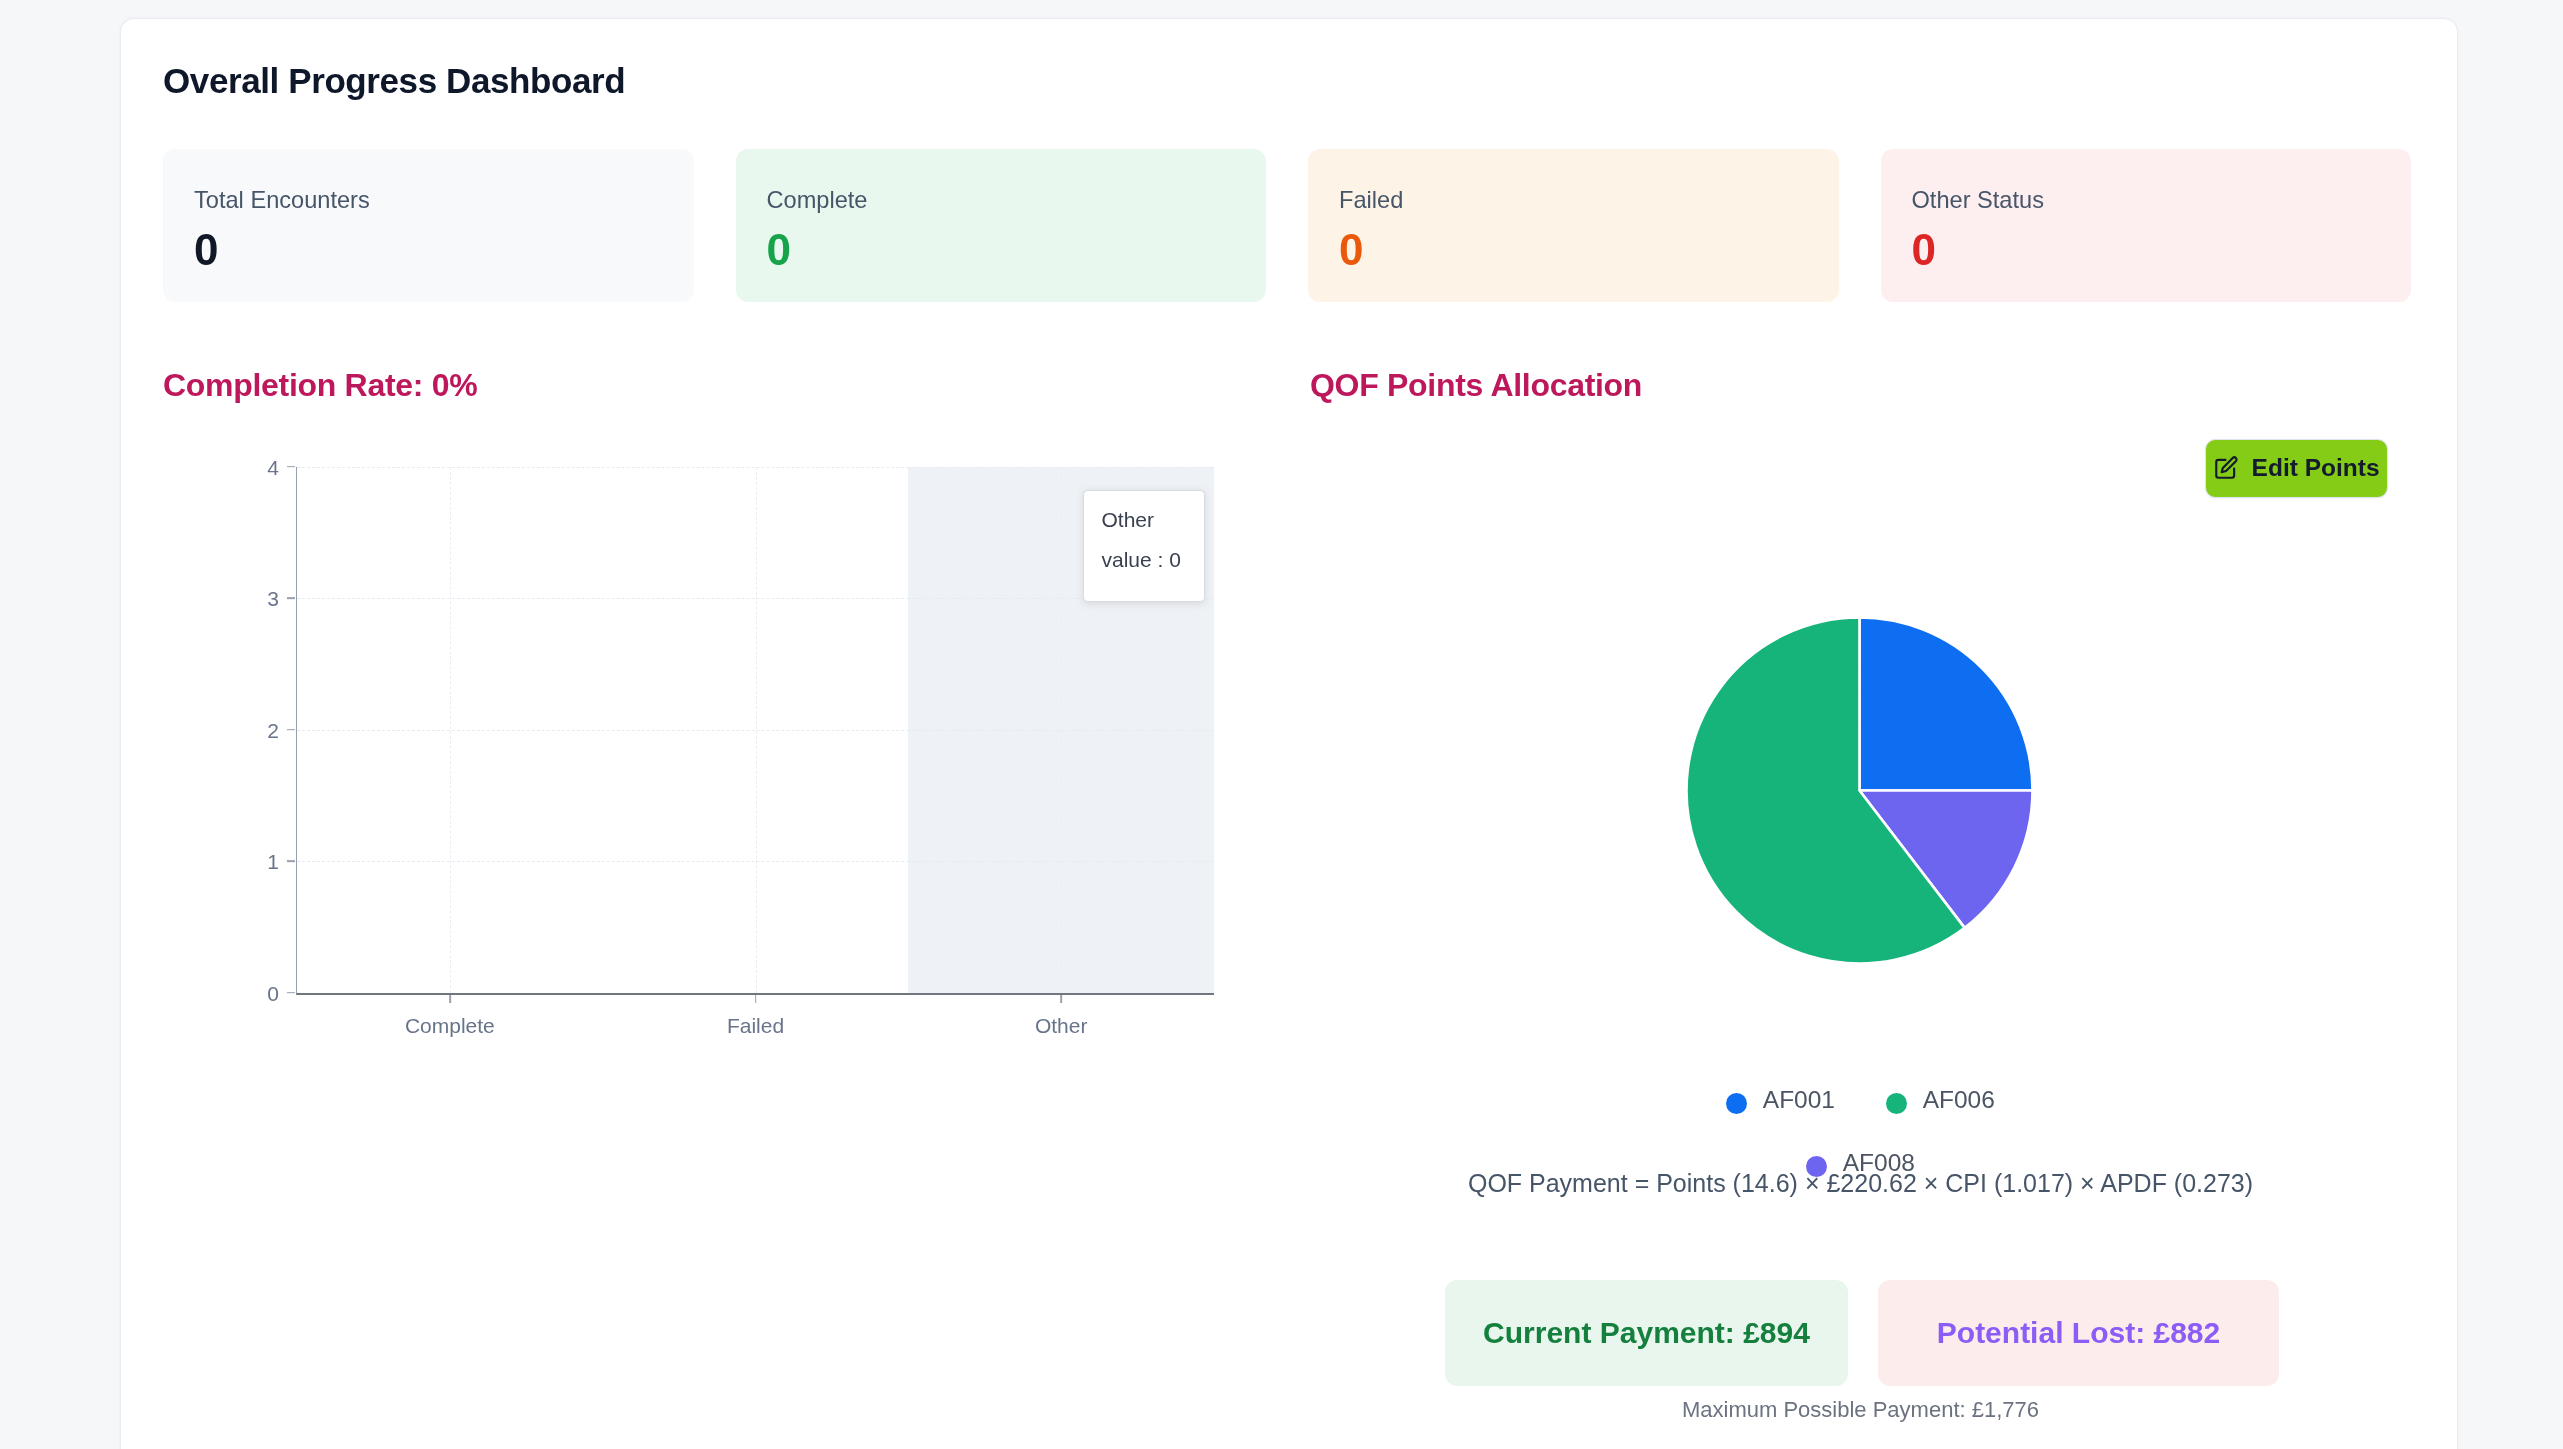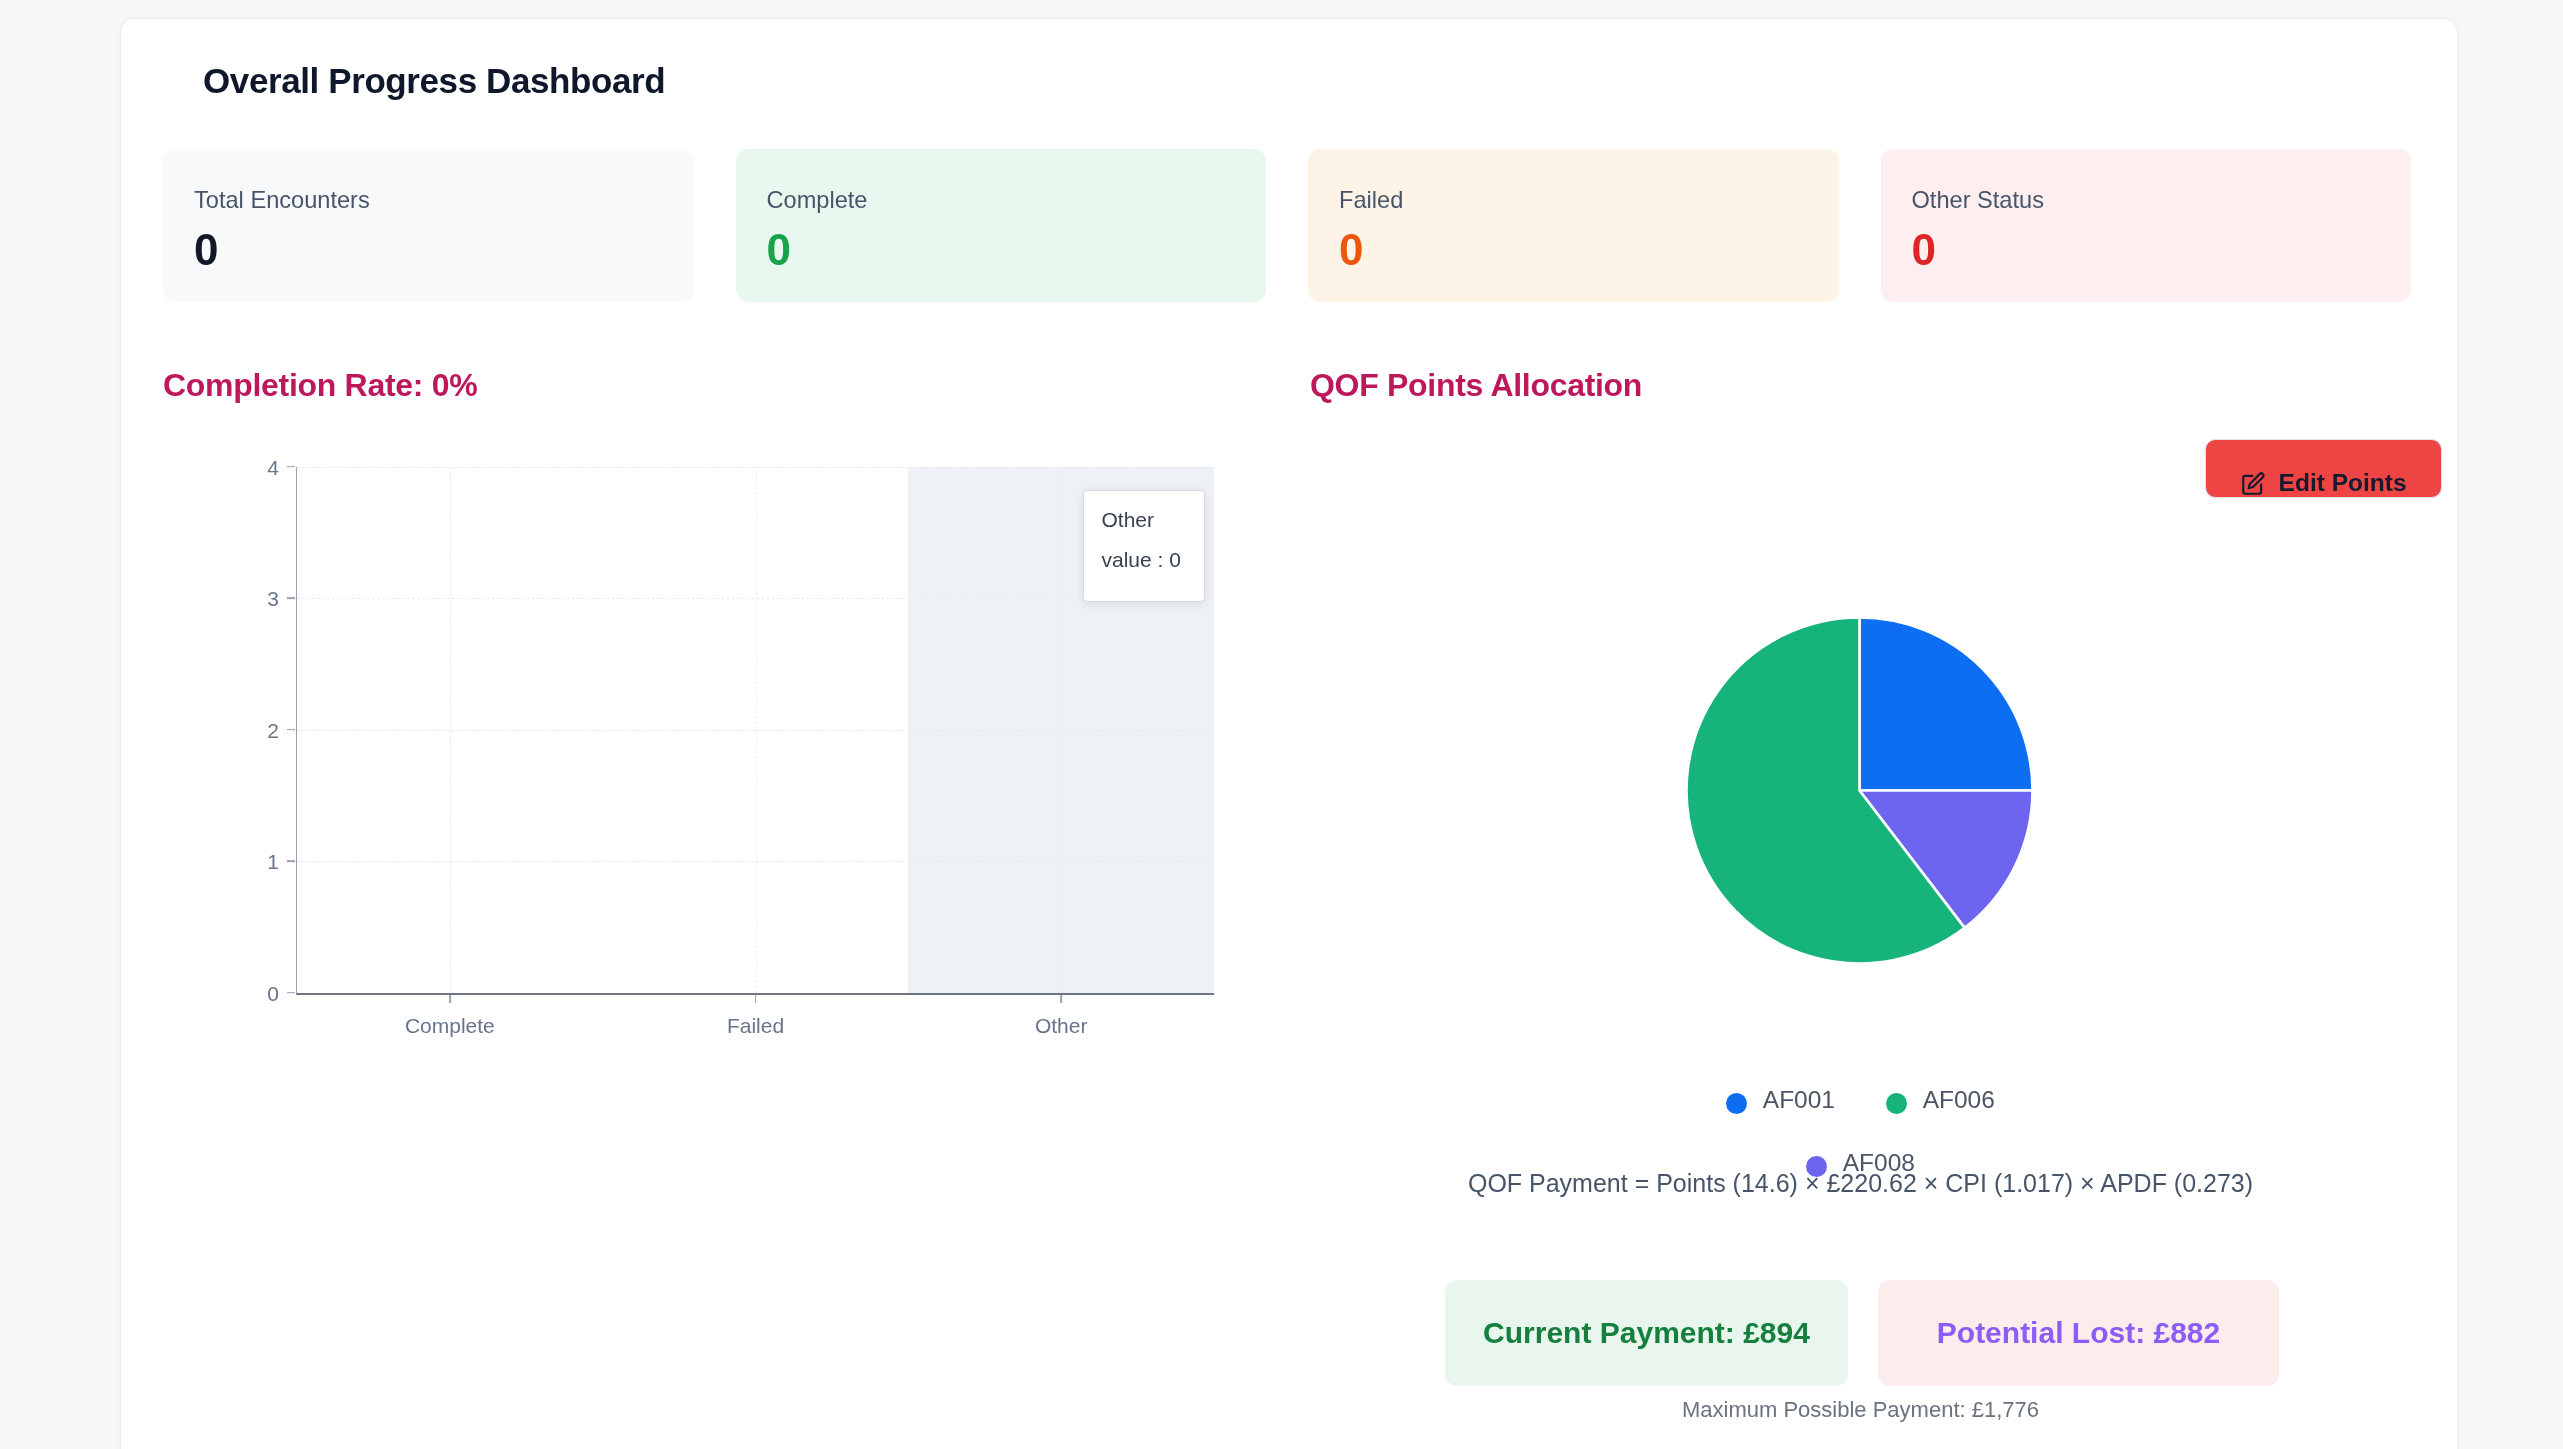--- a/index.html
+++ b/index.html
@@ -4,21 +4,21 @@
 <style>
   * { margin:0; padding:0; box-sizing:border-box; }
   html,body { width:2563px; height:1449px; overflow:hidden;
     font-family:"Liberation Sans", sans-serif; background:#f5f7f9; }
 
   .panel { position:absolute; left:120px; top:17.5px; width:2338px; height:1486px;
     background:#ffffff; border:0.9px solid #e9edf2; border-radius:14px;
     box-shadow:0 0.9px 2.6px rgba(16,24,40,.05); }
 
   .page-title { position:absolute; left:42px; top:42px; font-size:35px; font-weight:700;
-    color:#0f172a; letter-spacing:-0.4px;margin-left:40px; }
+    color:#0f172a; letter-spacing:-0.4px; }
 
   
   .cards { position:absolute; left:42px; top:130px; width:2248px;
     display:grid; grid-template-columns:repeat(4,1fr); gap:42px; }
   .card { height:153px; border-radius:12.2px; padding:38px 31px; }
   .card .label { font-size:23.6px; color:#475569; }
   .card .value { margin-top:14px; font-size:44px; font-weight:700; line-height:1; }
 
   .section-heading { position:absolute; top:348px; font-size:32px; font-weight:600;
     color:#be185d; letter-spacing:-0.3px; }
@@ -39,23 +39,23 @@
     background:#99a1ae; transform:translateX(-50%); }
   .x-label { position:absolute; top:100%; margin-top:21px; font-size:21px; color:#68748a;
     transform:translateX(-50%); white-space:nowrap; }
   .tooltip { position:absolute; left:786px; top:23px; width:122px; height:112px;
     background:#ffffff; border:0.9px solid #d7dadf; border-radius:4.4px;
     box-shadow:0 1.7px 8.7px rgba(0,0,0,.10); padding:17.5px; z-index:5; }
   .tooltip .t1 { font-size:21px; color:#394150; white-space:nowrap; }
   .tooltip .t2 { font-size:21px; color:#394150; margin-top:15.7px; white-space:nowrap; }
 
   
-  #edit-button { position:absolute; left:2084px; top:420px; width:237px; height:59px;
-    background:#ef4444; border:0.9px solid #dfe5ee; border-radius:10.5px;
-    display:flex; align-items:flex-end; justify-content:center; gap:12.2px;
+  #edit-button { position:absolute; left:2084px; top:420px; width:183px; height:59px;
+    background:#84cc16; border:0.9px solid #dfe5ee; border-radius:10.5px;
+    display:flex; align-items:center; justify-content:center; gap:12.2px;
     font-size:24.5px; font-weight:600; color:#141b2d;
     box-shadow:0 0.9px 1.7px rgba(16,24,40,.05); cursor:pointer; }
   #edit-button svg { width:26px; height:26px; }
 
   #pie-svg { position:absolute; left:1562px; top:595px; }
 
   #legend { position:absolute; left:1189px; top:1067px; width:1101px;
     display:flex; flex-direction:column; align-items:center; gap:35px; }
   .legend-row { display:flex; gap:51px; }
   .legend-item { display:flex; align-items:flex-end; gap:15.7px; font-size:24.5px;

